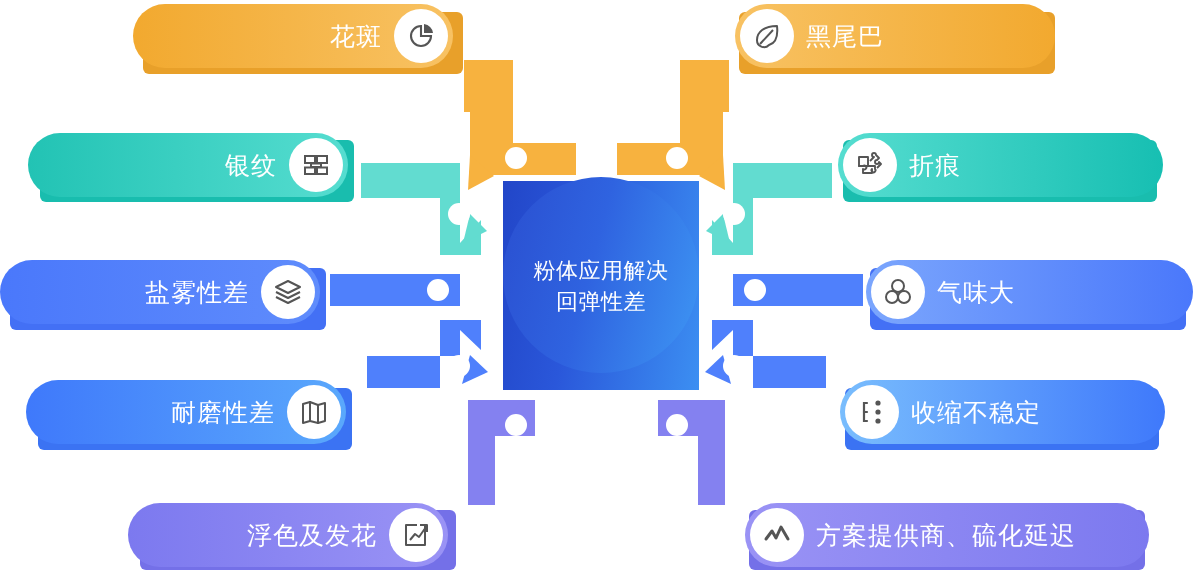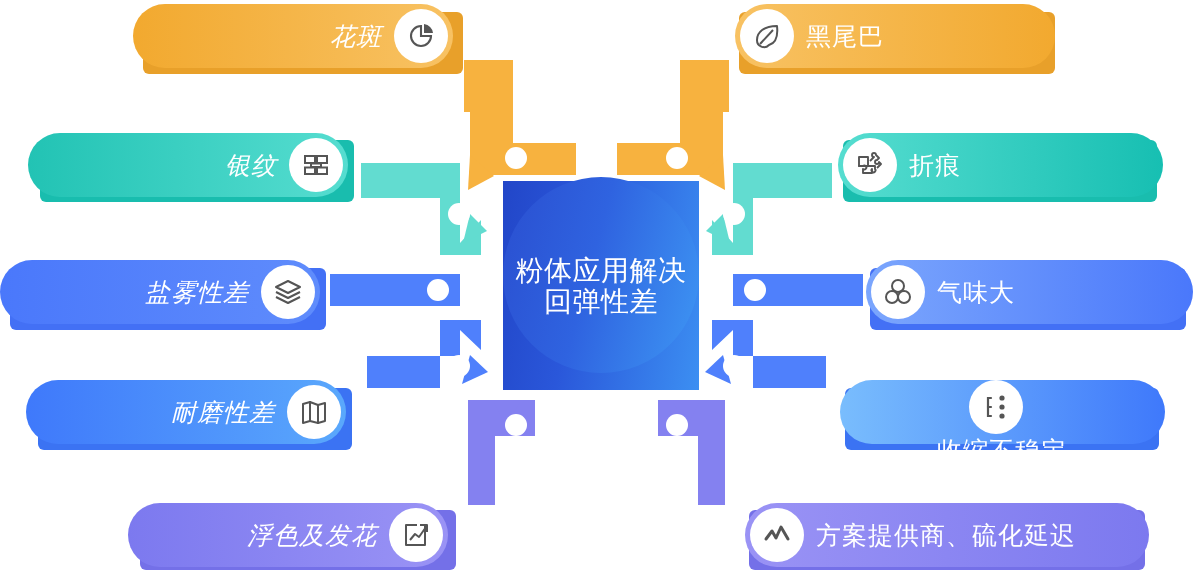--- a/index.html
+++ b/index.html
@@ -17,42 +17,42 @@
     position:absolute;left:503px;top:181px;width:196px;height:209px;
     background:linear-gradient(100deg,#2246c8 0%,#2a57da 38%,#3c8ff2 100%);
   }
   .hub-circle{
     position:absolute;left:0px;top:-4px;width:196px;height:196px;border-radius:50%;
     background:linear-gradient(105deg,#2a4fd0 0%,#2f63e0 45%,#3e97f4 100%);
   }
   .hub-label{
     position:absolute;left:0;top:0;width:196px;height:209px;
     display:flex;align-items:center;justify-content:center;
-    color:#ffffff;font-size:28px;line-height:31px;text-align:center;
+    color:#ffffff;font-size:22px;line-height:31px;text-align:center;
     letter-spacing:.5px;
   }
   .hub-label span{display:block;}
 
   
   .pill{
     position:absolute;height:64px;border-radius:32px;
     display:flex;align-items:center;box-sizing:border-box;
   }
   .pill .txt{
     color:#ffffff;font-size:25px;white-space:nowrap;letter-spacing:1px;
   }
   .pill.right .txt{margin-left:12px;}
   .pill.left  .txt{margin-right:12px;}
   .badge{
     width:54px;height:54px;border-radius:50%;background:#ffffff;
     display:flex;align-items:center;justify-content:center;flex:0 0 auto;
   }
   .badge svg{display:block;}
   .pill.right{padding-left:5px;padding-right:18px;justify-content:flex-start;}
-  .pill.left {padding-right:5px;padding-left:26px;justify-content:flex-end;font-style:italic;}
+  .pill.left {padding-right:5px;padding-left:26px;justify-content:flex-end;}
 
   
   .plate{position:absolute;border-radius:6px;}
 
   
   .c-orange-l{background:linear-gradient(90deg,#f2a92f 0%,#f8c263 100%);}
   .c-orange-r{background:linear-gradient(90deg,#f8c263 0%,#f2a92f 100%);}
   .c-teal-l  {background:linear-gradient(90deg,#22c3b4 0%,#56ddd0 100%);text-align:right;}
   .c-teal-r  {background:linear-gradient(90deg,#56ddd0 0%,#17bfb2 100%);}
   .c-blue-l  {background:linear-gradient(90deg,#4a78fb 0%,#5f8cfc 100%);}
@@ -214,21 +214,21 @@
       <svg width="32" height="32" viewBox="0 0 32 32" fill="none" stroke="#555" stroke-width="2">
         <circle cx="16" cy="10" r="6"></circle>
         <circle cx="10" cy="21" r="6"></circle>
         <circle cx="22" cy="21" r="6"></circle>
       </svg>
     </span>
     <span class="txt">气味大</span>
   </div>
 
   <div class="plate p-blue2" style="left:845px;top:388px;width:314px;height:62px;"></div>
-  <div class="pill right c-blue2-r" style="left:840px;top:380px;width:325px;flex-direction:column;">
+  <div class="pill right c-blue2-r" style="left:840px;top:380px;width:325px;">
     <span class="badge">
       <svg width="32" height="32" viewBox="0 0 32 32" fill="none" stroke="#555" stroke-width="2.2" stroke-linecap="round">
         <path d="M11 7 h-3 v18 h3"></path>
         <path d="M8 16 h3"></path>
         <circle cx="22" cy="7" r="2.6" fill="#555" stroke="none"></circle>
         <circle cx="22" cy="16" r="2.6" fill="#555" stroke="none"></circle>
         <circle cx="22" cy="25" r="2.6" fill="#555" stroke="none"></circle>
       </svg>
     </span>
     <span class="txt">收缩不稳定</span>

